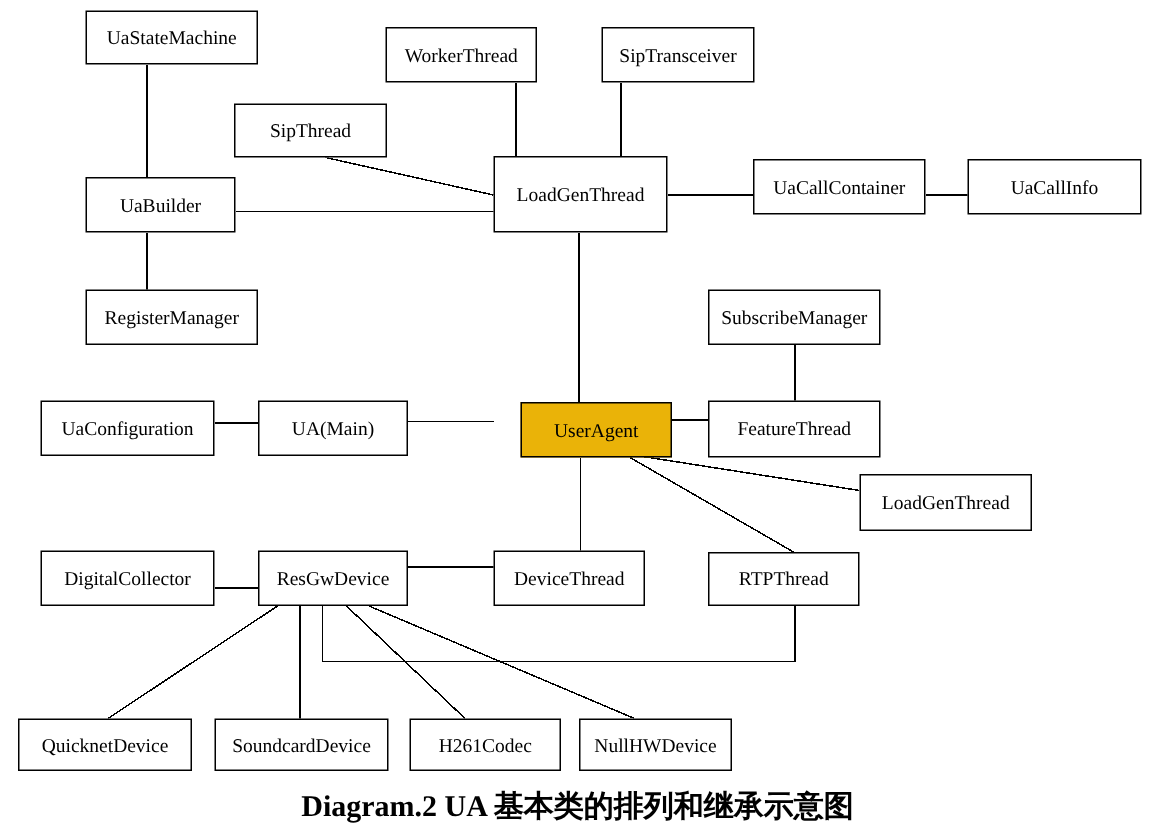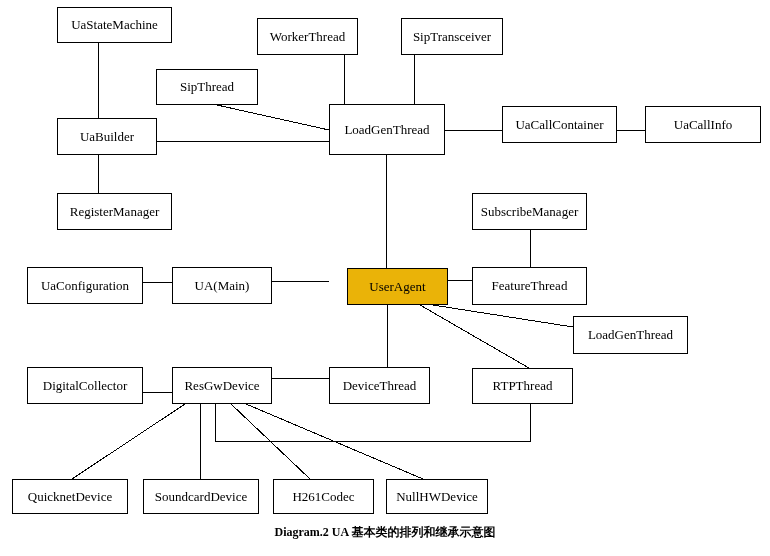--- a/index.html
+++ b/index.html
@@ -34,21 +34,21 @@
     color: #000000;
     white-space: nowrap;
   }
   .caption {
     position: absolute;
     left: 0;
     right: 0;
     top: 524px;
     text-align: center;
     font-weight: bold;
-    font-size: 12px;
+    font-size: 20px;
     color: #000000;
   }
 </style>
 </head>
 <body>
 
 <div class="canvas">
   <svg class="edge-layer" width="770" height="556" viewBox="0 0 770 556" xmlns="http://www.w3.org/2000/svg">
       <polyline points="98,43 98,118" fill="none" stroke="#000000" stroke-width="1" shape-rendering="crispEdges"></polyline>
       <polyline points="98,155 98,193" fill="none" stroke="#000000" stroke-width="1" shape-rendering="crispEdges"></polyline>

